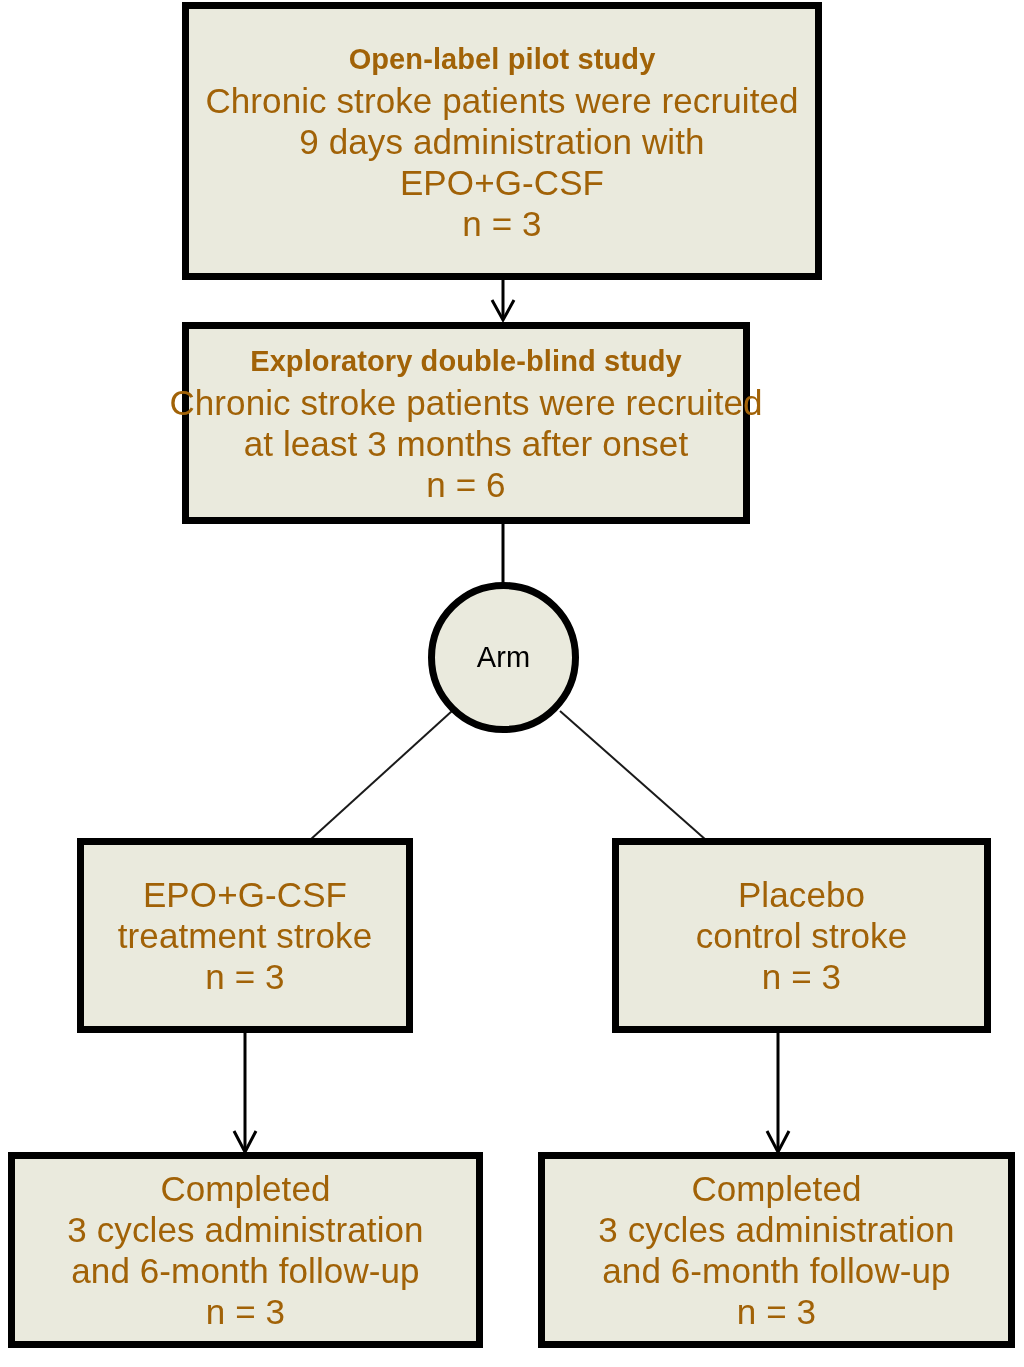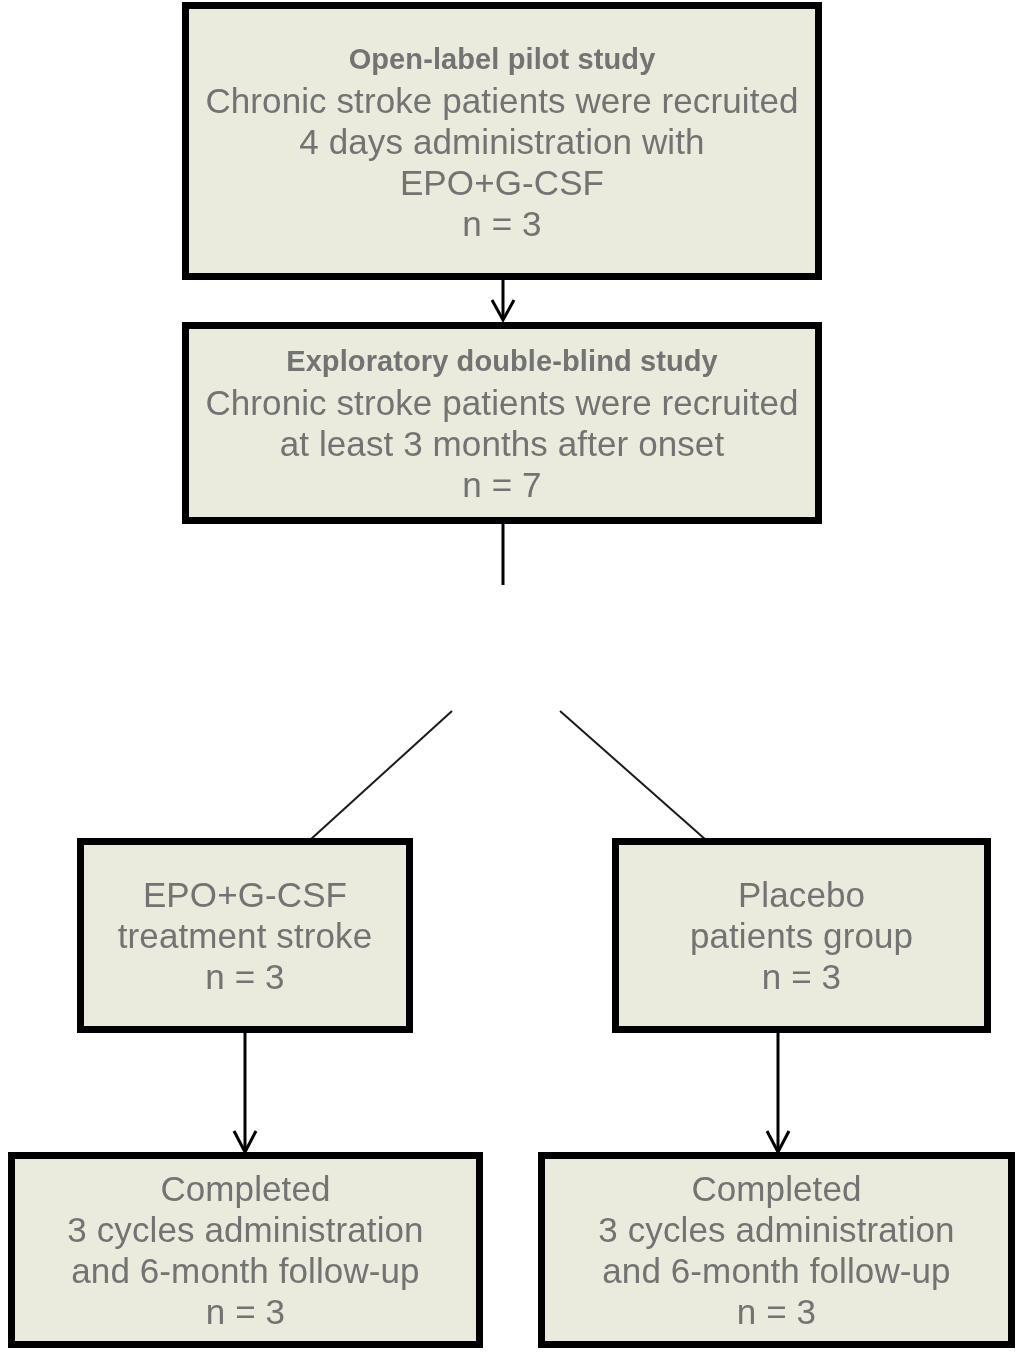--- a/index.html
+++ b/index.html
@@ -18,21 +18,21 @@
   .node-box {
     position: absolute;
     background: #eaeadd;
     border: 7px solid #000000;
     box-sizing: border-box;
     display: flex;
     flex-direction: column;
     align-items: center;
     justify-content: center;
     text-align: center;
-    color: #737373;
+    color: #a16207;
   }
   .node-line {
     display: block;
     font-size: 35px;
     line-height: 41px;
     white-space: nowrap;
     letter-spacing: 0.1px;
   }
   .node-line.bold {
     font-weight: bold;
@@ -93,42 +93,45 @@
 
     <g>
       <line x1="778" y1="1033" x2="778" y2="1150" stroke="#000000" stroke-width="3"></line>
       <path d="M 767 1131 L 778 1152 L 789 1131" fill="none" stroke="#000000" stroke-width="3"></path>
     </g>
   </svg>
 
   <div class="node-box" style="left:182px; top:2px; width:640px; height:278px;">
     <span class="node-line bold">Open-label  pilot study</span>
     <span class="node-line">Chronic  stroke  patients  were  recruited</span>
-    <span class="node-line">4 days administration  with</span>
+    <span class="node-line">9 days administration  with</span>
     <span class="node-line">EPO+G-CSF</span>
     <span class="node-line italic">n = 3</span>
   </div>
 
-  <div class="node-box" style="left:182px; top:322px; width:640px; height:202px;">
+  <div class="node-box" style="left:182px; top:322px; width:568px; height:202px;">
     <span class="node-line bold">Exploratory  double-blind  study</span>
     <span class="node-line">Chronic  stroke  patients  were  recruited</span>
     <span class="node-line">at least  3 months  after  onset</span>
-    <span class="node-line italic">n = 7</span>
+    <span class="node-line italic">n = 6</span>
   </div>
 
+  <div class="arm-circle" style="left:428px; top:582px; width:151px; height:151px;">
+    <span class="node-line">Arm</span>
+  </div>
 
   <div class="node-box" style="left:77px; top:838px; width:336px; height:195px;">
     <span class="node-line">EPO+G-CSF</span>
     <span class="node-line">treatment  stroke</span>
     <span class="node-line italic">n = 3</span>
   </div>
 
   <div class="node-box" style="left:612px; top:838px; width:379px; height:195px;">
     <span class="node-line">Placebo</span>
-    <span class="node-line">patients group</span>
+    <span class="node-line">control stroke</span>
     <span class="node-line italic">n = 3</span>
   </div>
 
   <div class="node-box" style="left:8px; top:1152px; width:475px; height:196px;">
     <span class="node-line">Completed</span>
     <span class="node-line">3 cycles administration</span>
     <span class="node-line">and 6-month  follow-up</span>
     <span class="node-line italic">n = 3</span>
   </div>
 

